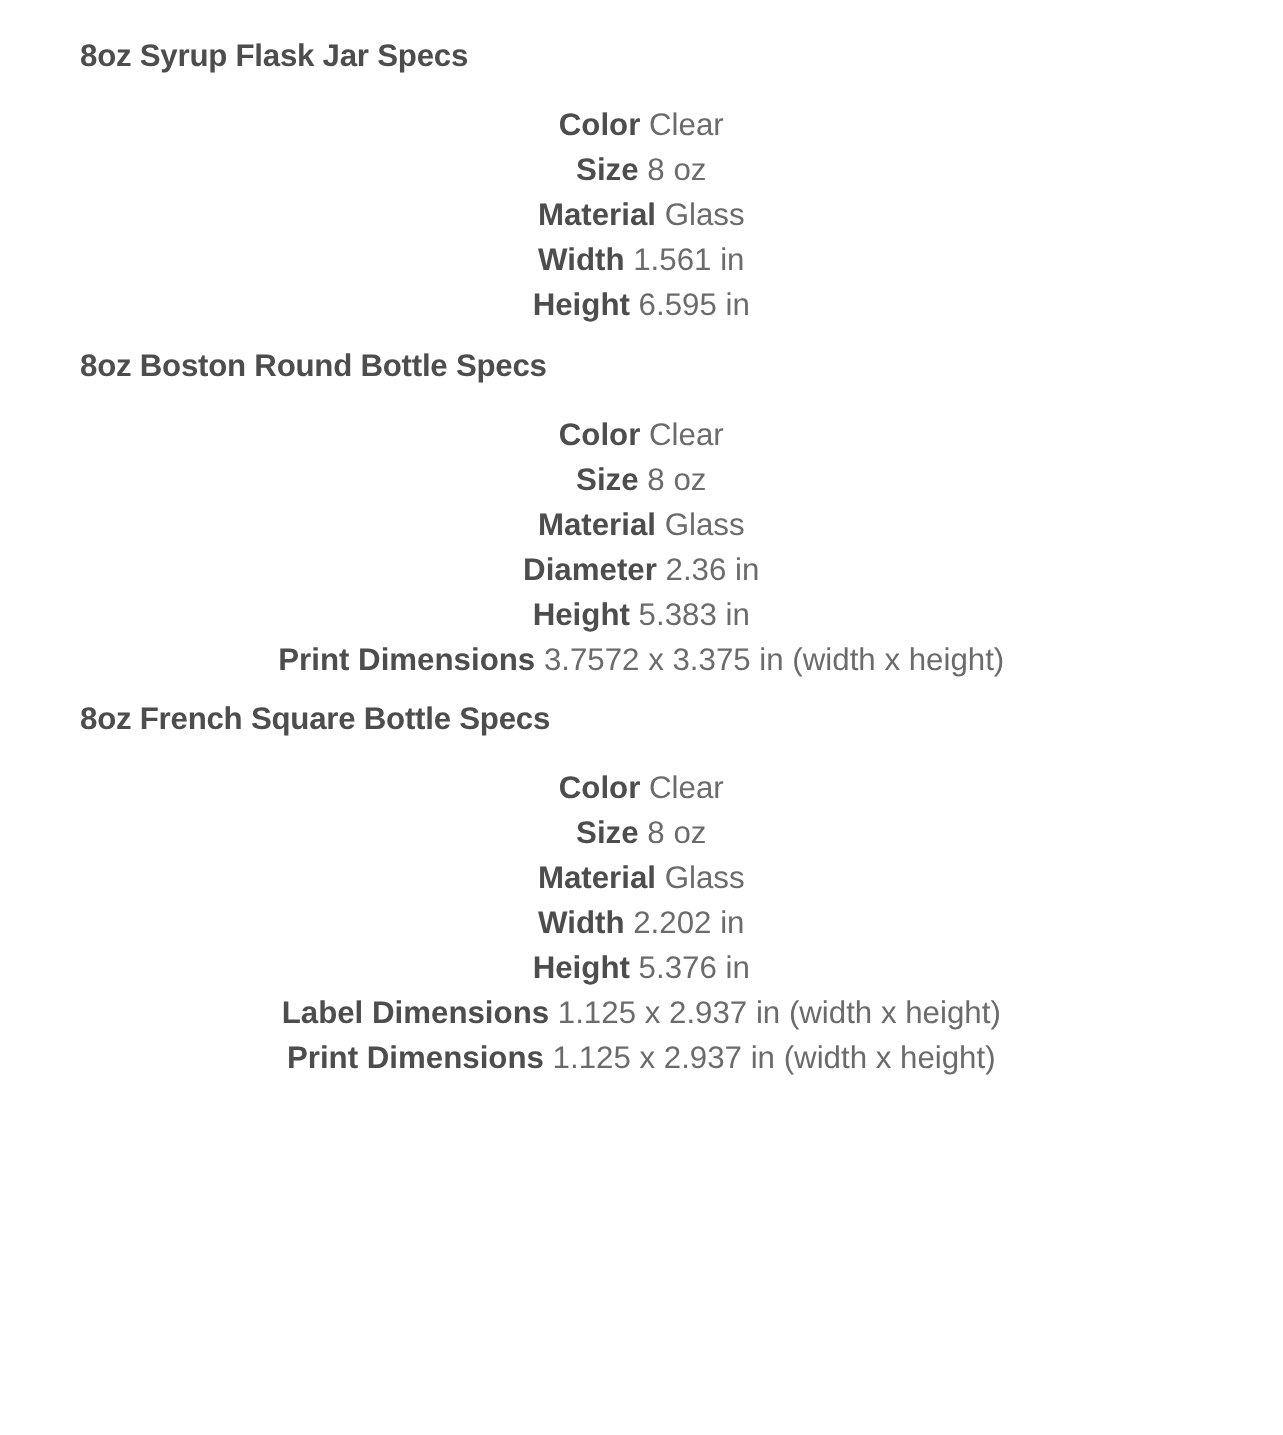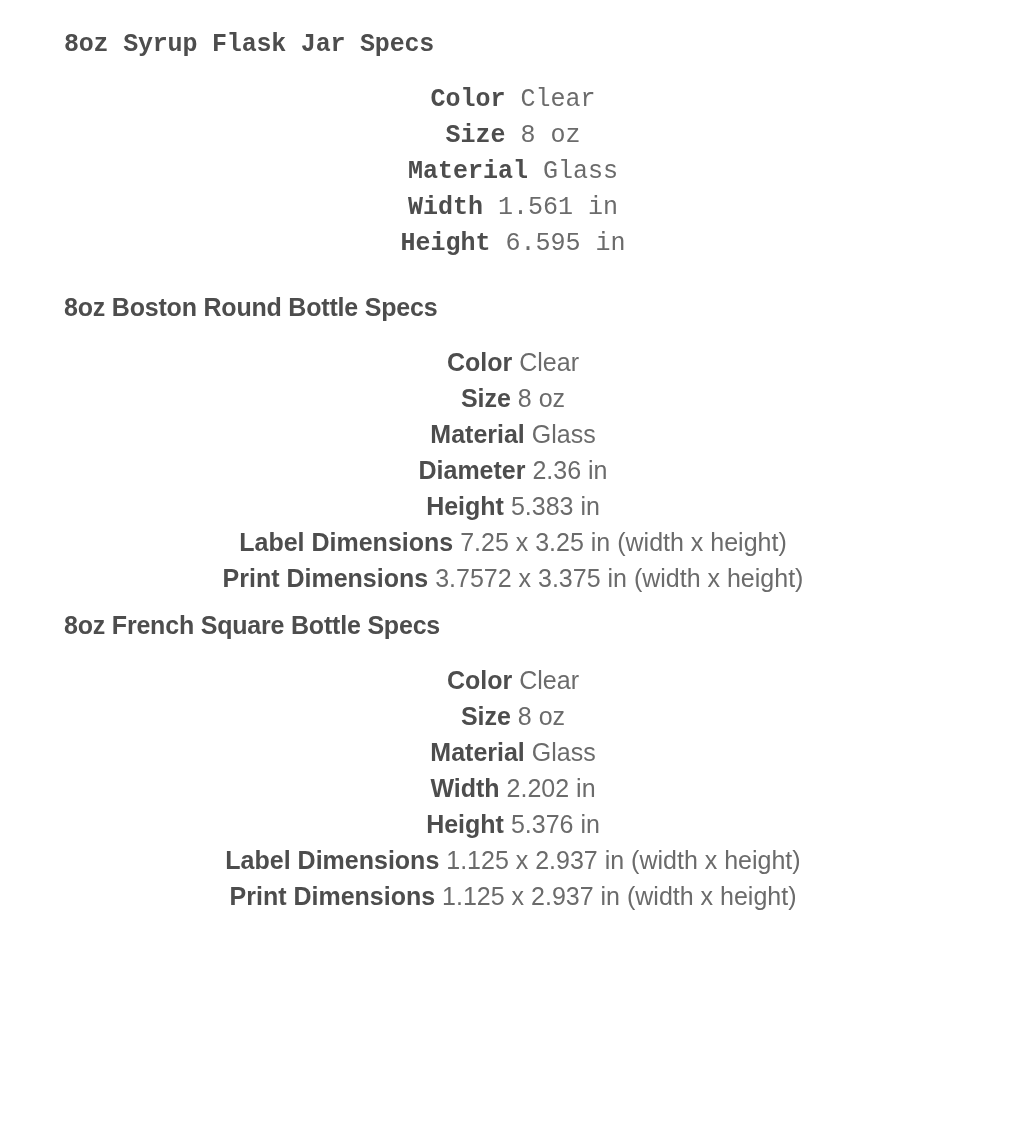--- a/index.html
+++ b/index.html
@@ -43,21 +43,21 @@
   }
   .spec-label {
     font-weight: bold;
     color: #4d4d4d;
   }
   .spec-value {
     font-weight: normal;
     color: #6b6b6b;
   }
   
-  #section-0 { margin-bottom: 30px; font-family: Liberation Mono, monospace; }
+  #section-0 { margin-bottom: 16px; }
   #section-1 { margin-bottom: 14px; }
   #section-2 { margin-bottom: 0; }
 </style>
 </head>
 <body>
 
 <div class="page">
   <div id="sections-root">
       <div class="spec-section" id="section-0">
         <h2 class="section-title">8oz Syrup Flask Jar Specs</h2>
@@ -70,21 +70,20 @@
         </ul>
       </div>
       <div class="spec-section" id="section-1">
         <h2 class="section-title">8oz Boston Round Bottle Specs</h2>
         <ul class="spec-list">
           <li class="spec-row"><span class="spec-label">Color</span> <span class="spec-value">Clear</span></li>
           <li class="spec-row"><span class="spec-label">Size</span> <span class="spec-value">8 oz</span></li>
           <li class="spec-row"><span class="spec-label">Material</span> <span class="spec-value">Glass</span></li>
           <li class="spec-row"><span class="spec-label">Diameter</span> <span class="spec-value">2.36 in</span></li>
           <li class="spec-row"><span class="spec-label">Height</span> <span class="spec-value">5.383 in</span></li>
-          <li class="spec-row"><span class="spec-label">Label Dimensions</span> <span class="spec-value">7.25 x 3.25 in (width x height)</span></li>
           <li class="spec-row"><span class="spec-label">Print Dimensions</span> <span class="spec-value">3.7572 x 3.375 in (width x height)</span></li>
         </ul>
       </div>
       <div class="spec-section" id="section-2">
         <h2 class="section-title">8oz French Square Bottle Specs</h2>
         <ul class="spec-list">
           <li class="spec-row"><span class="spec-label">Color</span> <span class="spec-value">Clear</span></li>
           <li class="spec-row"><span class="spec-label">Size</span> <span class="spec-value">8 oz</span></li>
           <li class="spec-row"><span class="spec-label">Material</span> <span class="spec-value">Glass</span></li>
           <li class="spec-row"><span class="spec-label">Width</span> <span class="spec-value">2.202 in</span></li>

